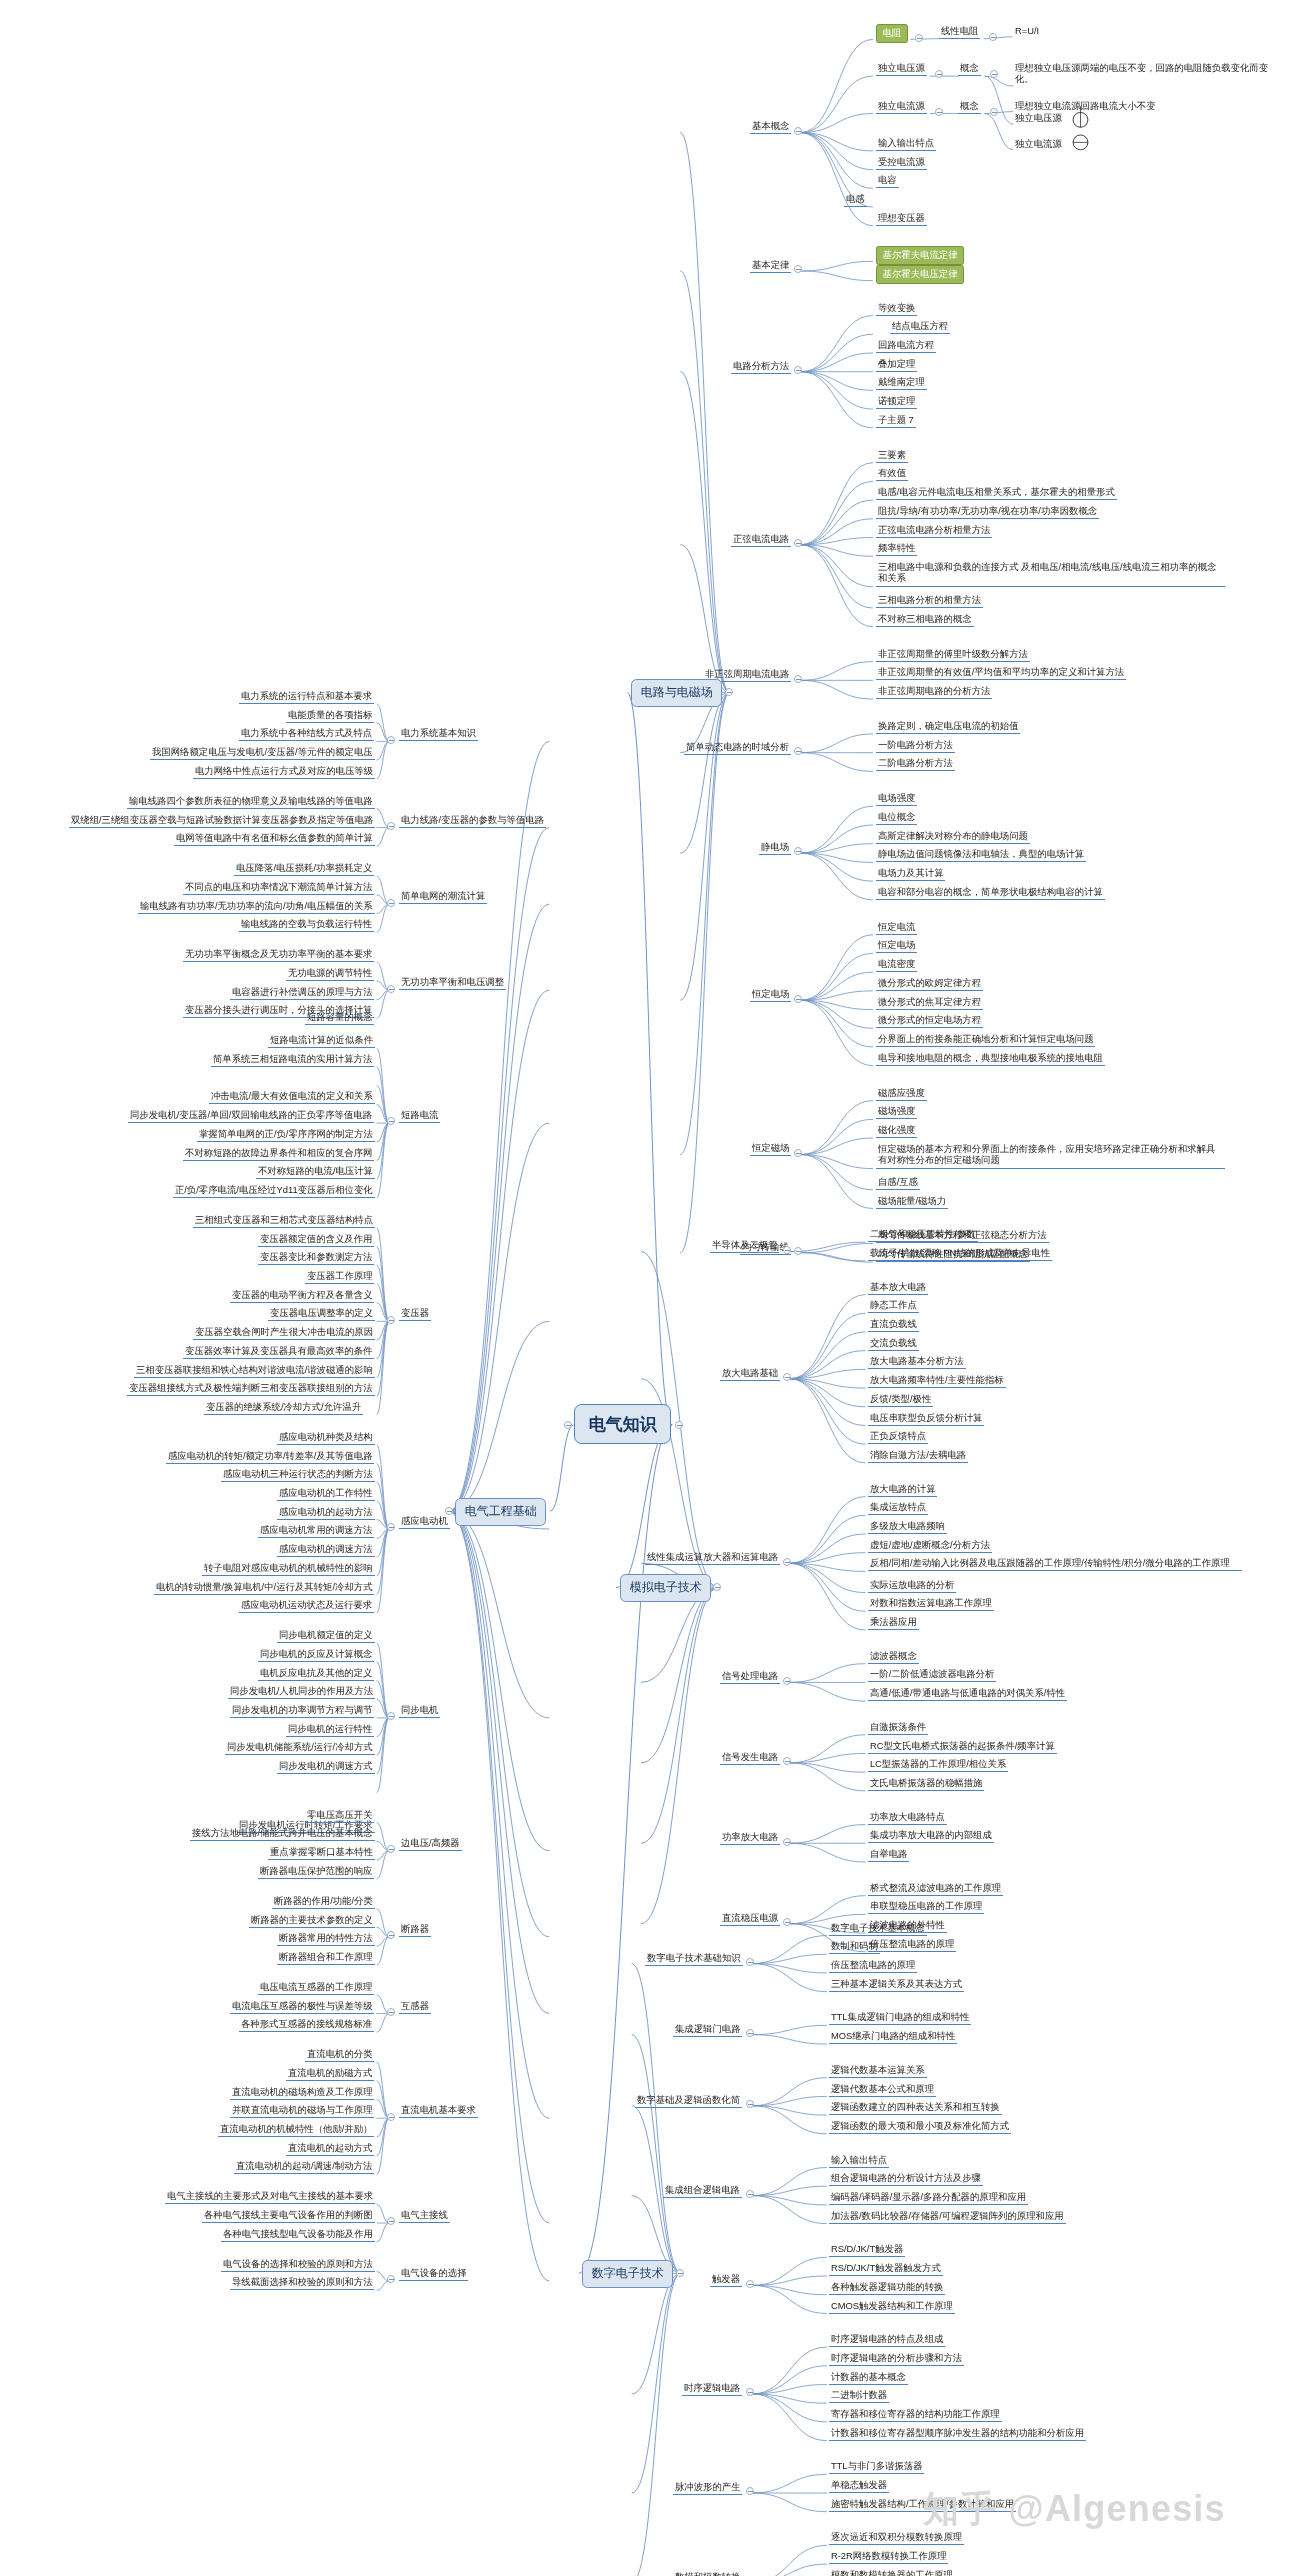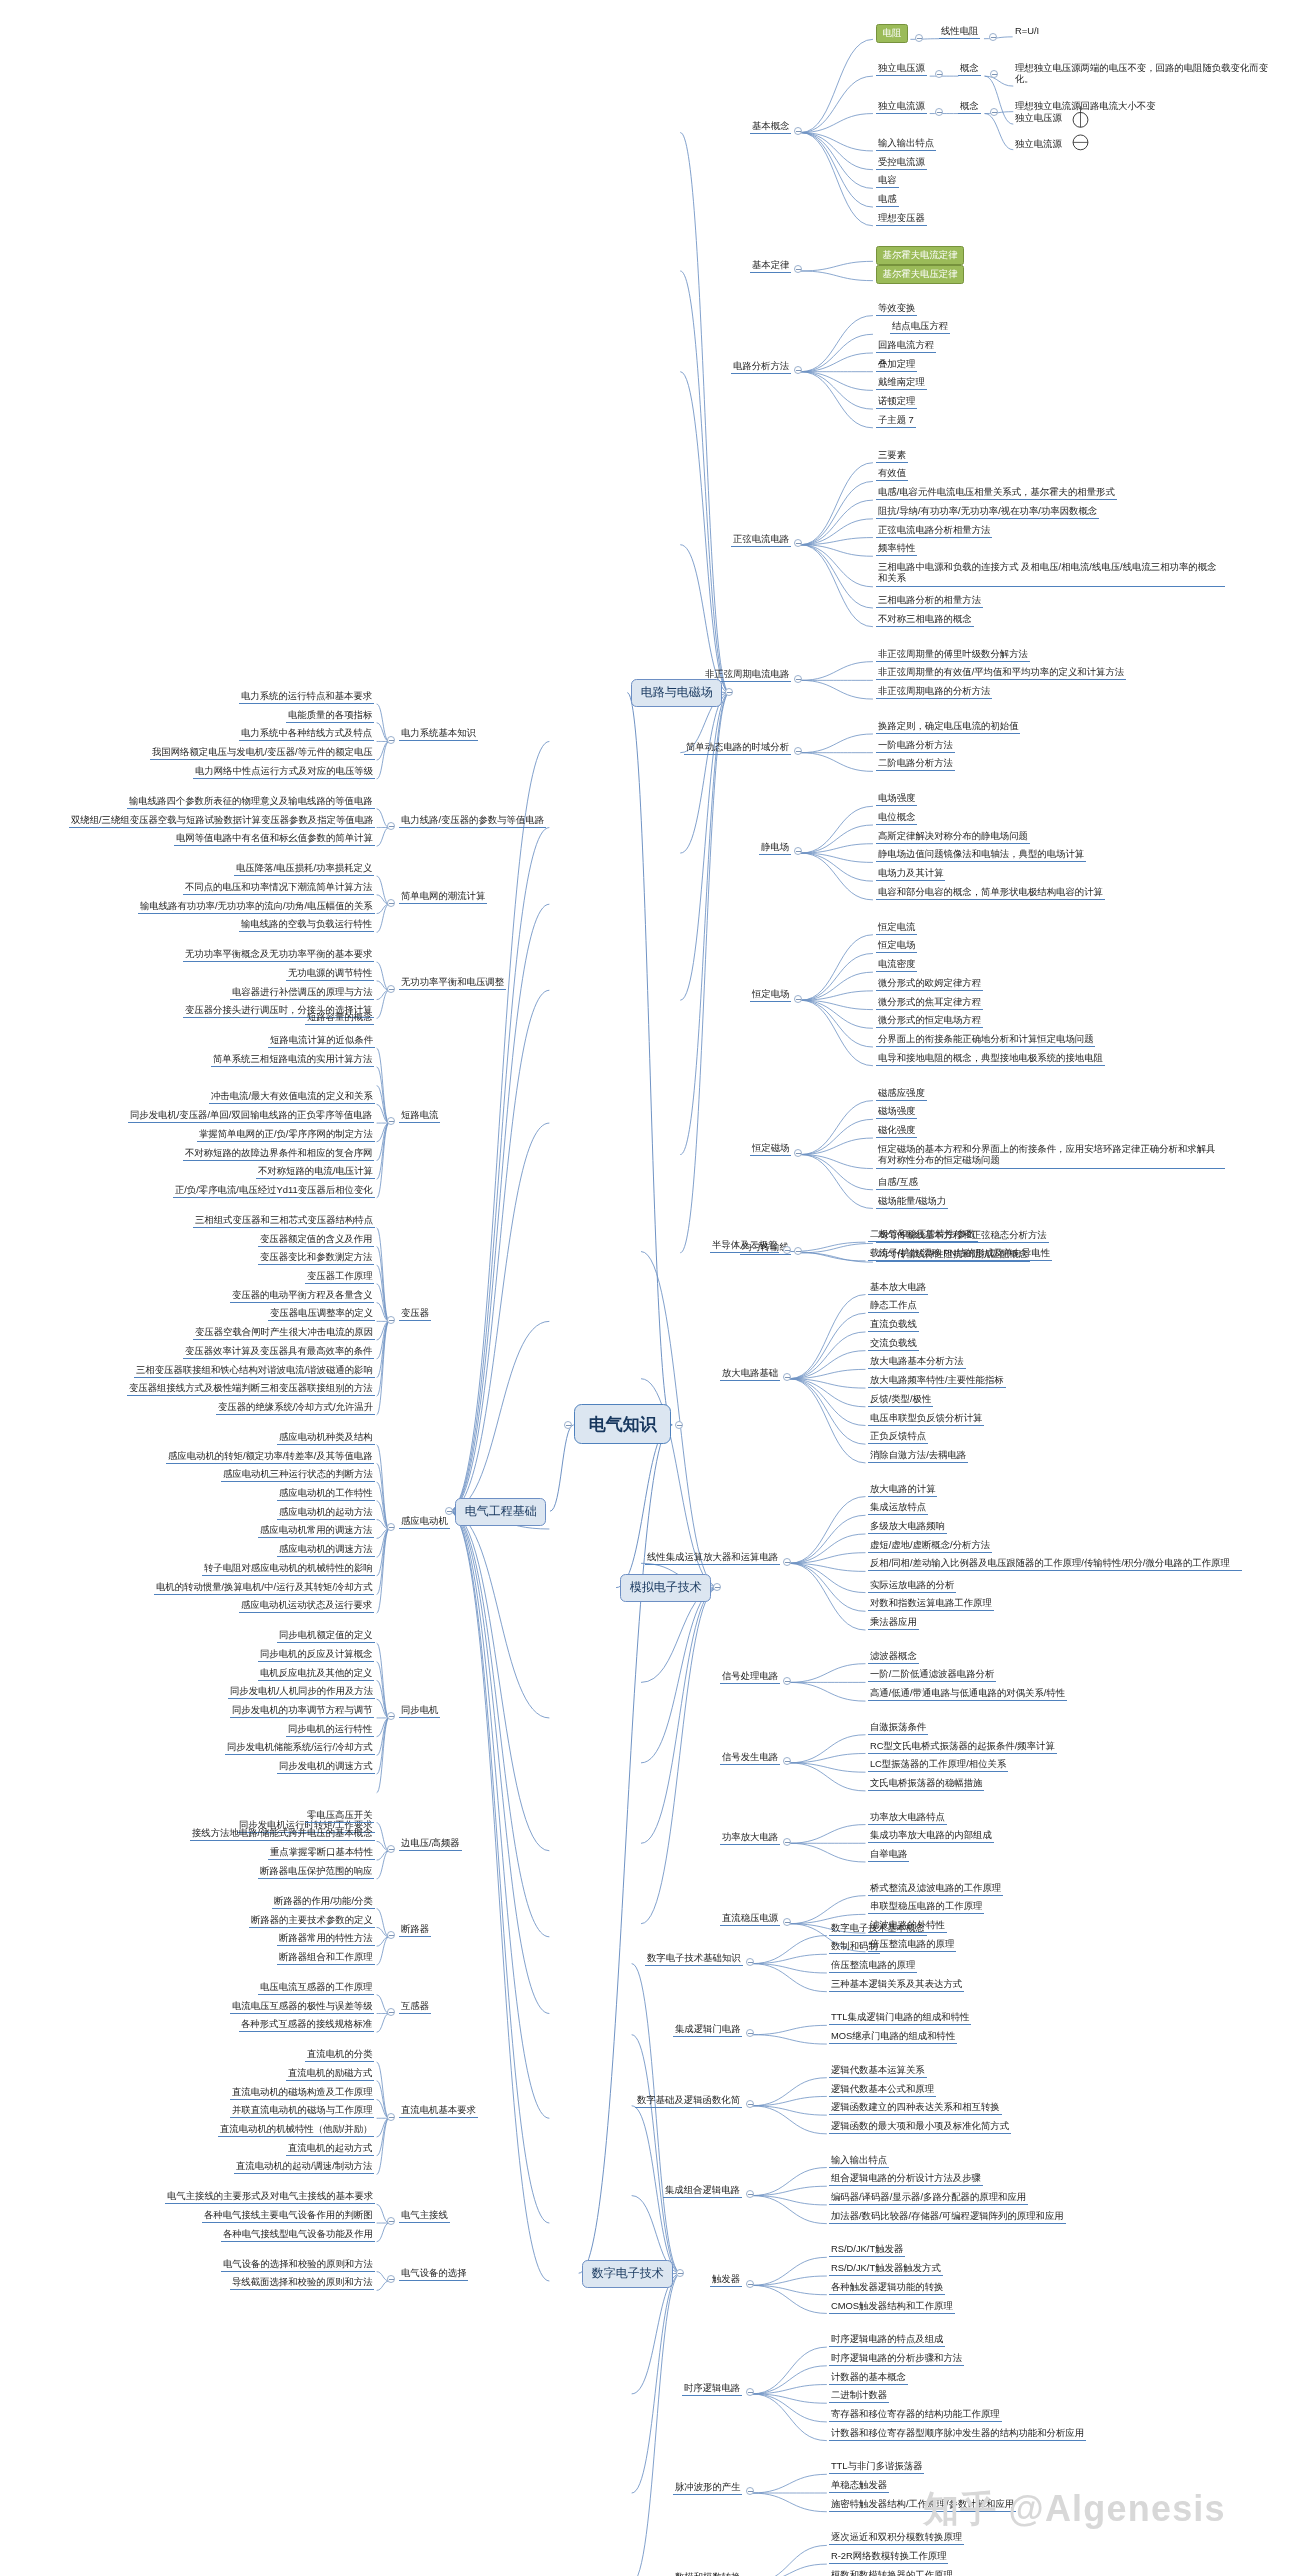--- a/index.html
+++ b/index.html
@@ -363,21 +363,21 @@
       <div class="node plain" style="left: 1013px; top: 99px; width: 274px; white-space: normal;">理想独立电流源回路电流大小不变</div>
       <div class="node plain" style="left: 1013px; top: 137px;">独立电流源</div>
       <div class="sym" style="left: 1070px; top: 130px;"><svg width="21" height="26" viewBox="0 0 34 42">
           <circle cx="17" cy="20" r="12" fill="none" stroke="#222" stroke-width="1.4"></circle>
           <line x1="5" y1="20" x2="29" y2="20" stroke="#222" stroke-width="1.2"></line>
         </svg></div>
       <div class="collapse" style="left: 990px; top: 108px;"></div>
       <div class="node leaf" style="left: 876px; top: 136px;">输入输出特点</div>
       <div class="node leaf" style="left: 876px; top: 155px;">受控电流源</div>
       <div class="node leaf" style="left: 876px; top: 173px;">电容</div>
-      <div class="node leaf" style="left: 876px; top: 192px;">电感</div>
+      <div class="node leaf" style="left: 844px; top: 192px;">电感</div>
       <div class="node leaf" style="left: 876px; top: 211px;">理想变压器</div>
       <div class="node leaf" style="left: 750px; top: 119px;">基本概念</div>
       <div class="collapse" style="left: 794px; top: 127px;"></div>
       <div class="green" style="left: 876px; top: 246px;">基尔霍夫电流定律</div>
       <div class="green" style="left: 876px; top: 265px;">基尔霍夫电压定律</div>
       <div class="node leaf" style="left: 750px; top: 258px;">基本定律</div>
       <div class="collapse" style="left: 794px; top: 265px;"></div>
       <div class="node leaf" style="left: 876px; top: 301px;">等效变换</div>
       <div class="node leaf" style="left: 876px; top: 319px; margin-left: 14px;">结点电压方程</div>
       <div class="node leaf" style="left: 876px; top: 338px;">回路电流方程</div>
@@ -575,21 +575,21 @@
       <div class="node leaf" style="top: 1213px; left: 193px;">三相组式变压器和三相芯式变压器结构特点</div>
       <div class="node leaf" style="top: 1232px; left: 258px;">变压器额定值的含义及作用</div>
       <div class="node leaf" style="top: 1250px; left: 258px;">变压器变比和参数测定方法</div>
       <div class="node leaf" style="top: 1269px; left: 305px;">变压器工作原理</div>
       <div class="node leaf" style="top: 1288px; left: 230px;">变压器的电动平衡方程及各量含义</div>
       <div class="node leaf" style="top: 1306px; left: 268px;">变压器电压调整率的定义</div>
       <div class="node leaf" style="top: 1325px; left: 193px;">变压器空载合闸时产生很大冲击电流的原因</div>
       <div class="node leaf" style="top: 1344px; left: 183px;">变压器效率计算及变压器具有最高效率的条件</div>
       <div class="node leaf" style="top: 1363px; left: 134px;">三相变压器联接组和铁心结构对谐波电流/谐波磁通的影响</div>
       <div class="node leaf" style="top: 1381px; left: 127px;">变压器组接线方式及极性端判断三相变压器联接组别的方法</div>
-      <div class="node leaf" style="top: 1400px; left: 216px;">变压器的绝缘系统/冷却方式/允许温升</div>
+      <div class="node leaf" style="top: 1400px; left: 204px;">变压器的绝缘系统/冷却方式/允许温升</div>
       <div class="node leaf" style="left: 399px; top: 1306px;">变压器</div>
       <div class="collapse" style="left: 387px; top: 1316px;"></div>
       <div class="node leaf" style="top: 1430px; left: 277px;">感应电动机种类及结构</div>
       <div class="node leaf" style="top: 1449px; left: 166px;">感应电动机的转矩/额定功率/转差率/及其等值电路</div>
       <div class="node leaf" style="top: 1467px; left: 221px;">感应电动机三种运行状态的判断方法</div>
       <div class="node leaf" style="top: 1486px; left: 277px;">感应电动机的工作特性</div>
       <div class="node leaf" style="top: 1505px; left: 277px;">感应电动机的起动方法</div>
       <div class="node leaf" style="top: 1523px; left: 258px;">感应电动机常用的调速方法</div>
       <div class="node leaf" style="top: 1542px; left: 277px;">感应电动机的调速方法</div>
       <div class="node leaf" style="top: 1561px; left: 202px;">转子电阻对感应电动机的机械特性的影响</div>

